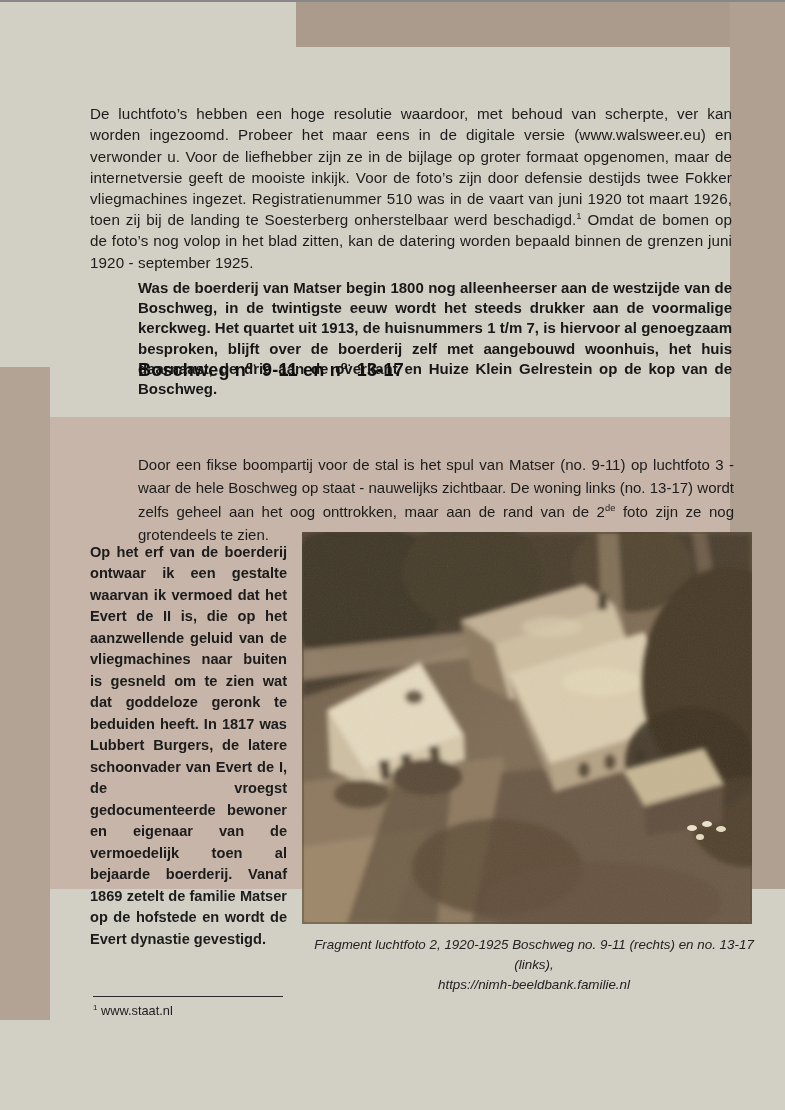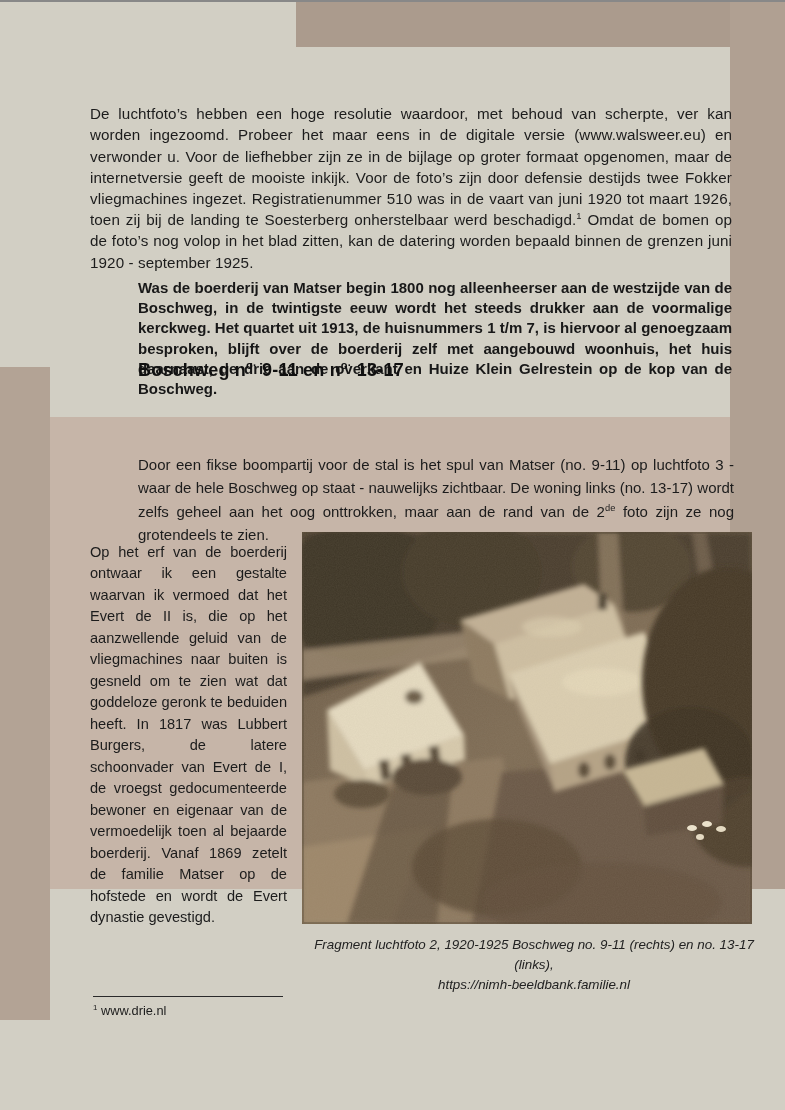--- a/index.html
+++ b/index.html
@@ -42,20 +42,21 @@
   .section-heading sup{font-size:11px;}
   .para2{
     position:absolute;left:138px;top:436px;width:596px;
     font-size:15px;line-height:23.4px;
     text-align:justify;
   }
   .left-col{
     position:absolute;left:90px;top:525px;width:197px;
     font-size:14.6px;line-height:21.5px;
     text-align:justify;
+    font-weight:bold;
   }
   sup{font-size:.62em;line-height:0;}
 
   .photo-frame{
     position:absolute;left:302px;top:530px;width:450px;height:392px;
     background:#7b6953;
   }
   .photo-frame svg{display:block;width:100%;height:100%;}
 
   .caption{
@@ -192,15 +193,15 @@
       <rect x="1" y="1" width="448" height="390" fill="none" stroke="#4f4434" stroke-opacity="0.35" stroke-width="2"></rect>
     </svg>
   </div>
 
   <div class="caption">
     <div>Fragment luchtfoto 2, 1920-1925 Boschweg no. 9-11 (rechts) en no. 13-17 (links),</div>
     <div>https://nimh-beeldbank.familie.nl</div>
   </div>
 
   <div class="footnote-rule"></div>
-  <div class="footnote"><sup>1</sup><span> www.drie.nl</span></div>
+  <div class="footnote"><sup>1</sup><span> www.staat.nl</span></div>
 
 </div>
 
 </body></html>

